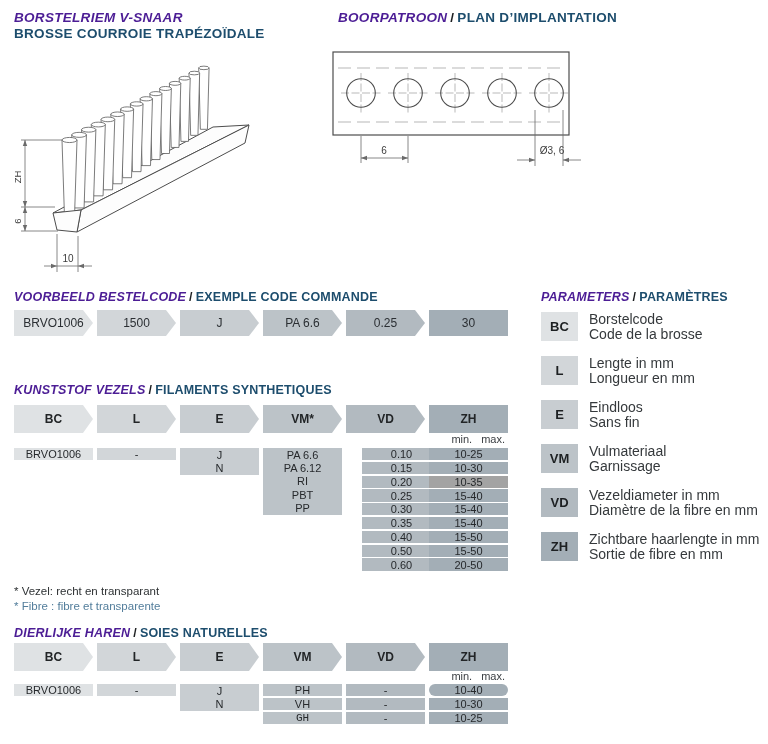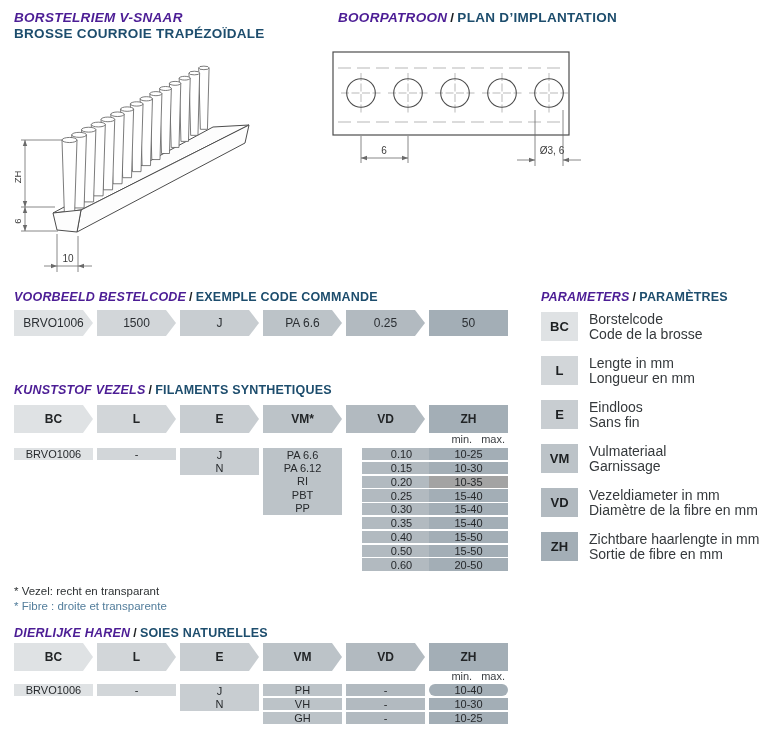--- a/index.html
+++ b/index.html
@@ -170,21 +170,21 @@
 
 <div class="abs sec-heading" style="left:14px;top:290px;">
   <span class="h-black">VOORBEELD BESTELCODE</span><span class="h-sep">/</span><span class="h-blue">EXEMPLE CODE COMMANDE</span>
 </div>
 <div class="abs" style="left:0;top:310px;height:26px;width:768px;">
   <div class="seg code" style="left: 14px; background: rgb(223, 226, 228);">BRVO1006</div>
   <div class="seg code" style="left: 97px; background: rgb(210, 214, 217);">1500</div>
   <div class="seg code" style="left: 180px; background: rgb(200, 205, 209);">J</div>
   <div class="seg code" style="left: 263px; background: rgb(188, 195, 200);">PA 6.6</div>
   <div class="seg code" style="left: 346px; background: rgb(178, 186, 192);">0.25</div>
-  <div class="seg code rect" style="left: 429px; background: rgb(163, 174, 182);">50</div>
+  <div class="seg code rect" style="left: 429px; background: rgb(163, 174, 182);">30</div>
 </div>
 
 <div class="abs sec-heading" style="left:14px;top:383px;">
   <span class="h-black">KUNSTSTOF VEZELS</span><span class="h-sep">/</span><span class="h-blue">FILAMENTS SYNTHETIQUES</span>
 </div>
 <div class="abs" style="left:0;top:405px;height:28px;width:768px;">
   <div class="seg hdr" style="left: 14px; background: rgb(223, 226, 228);">BC</div>
   <div class="seg hdr" style="left: 97px; background: rgb(210, 214, 217);">L</div>
   <div class="seg hdr" style="left: 180px; background: rgb(200, 205, 209);">E</div>
   <div class="seg hdr" style="left: 263px; background: rgb(188, 195, 200);">VM*</div>
@@ -279,21 +279,21 @@
 </div>
 <div class="param-item" style="top:532px;">
   <div class="param-square" style="background: rgb(163, 174, 182);">ZH</div>
   <div class="param-text">
     <div>Zichtbare haarlengte in mm</div>
     <div>Sortie de fibre en mm</div>
   </div>
 </div>
 
 <div class="abs footnote fn-nl" style="left:14px;top:584px;">* Vezel: recht en transparant</div>
-<div class="abs footnote fn-fr" style="left:14px;top:599px;">* Fibre : droite et transparente</div>
+<div class="abs footnote fn-fr" style="left:14px;top:599px;">* Fibre : fibre et transparente</div>
 
 <div class="abs sec-heading" style="left:14px;top:626px;">
   <span class="h-black">DIERLIJKE HAREN</span><span class="h-sep">/</span><span class="h-blue">SOIES NATURELLES</span>
 </div>
 <div class="abs" style="left:0;top:643px;height:28px;width:768px;">
   <div class="seg hdr" style="left: 14px; background: rgb(223, 226, 228);">BC</div>
   <div class="seg hdr" style="left: 97px; background: rgb(210, 214, 217);">L</div>
   <div class="seg hdr" style="left: 180px; background: rgb(200, 205, 209);">E</div>
   <div class="seg hdr" style="left: 263px; background: rgb(188, 195, 200);">VM</div>
   <div class="seg hdr" style="left: 346px; background: rgb(178, 186, 192);">VD</div>
@@ -311,21 +311,21 @@
 </div>
 <div class="colstack" style="left:180px;top:684px;">
   <div class="block" style="background: rgb(200, 205, 209);">
     <div class="bline">J</div>
     <div class="bline">N</div>
   </div>
 </div>
 <div class="colstack" style="left:263px;top:684px;">
   <div class="cell" style="background: rgb(188, 195, 200);">PH</div>
   <div class="cell" style="background: rgb(188, 195, 200);">VH</div>
-  <div class="cell" style="background: rgb(188, 195, 200);">GH</div>
+  <div class="cell" style="background: rgb(188, 195, 200); font-family: Liberation Mono, monospace;">GH</div>
 </div>
 <div class="colstack" style="left:346px;top:684px;">
   <div class="cell" style="background: rgb(178, 186, 192);">-</div>
   <div class="cell" style="background: rgb(178, 186, 192);">-</div>
   <div class="cell" style="background: rgb(178, 186, 192);">-</div>
 </div>
 <div class="colstack" style="left:429px;top:684px;">
   <div class="cell" style="background: rgb(163, 174, 182); border-radius: 6px;">10-40</div>
   <div class="cell" style="background: rgb(163, 174, 182);">10-30</div>
   <div class="cell" style="background: rgb(163, 174, 182);">10-25</div>

